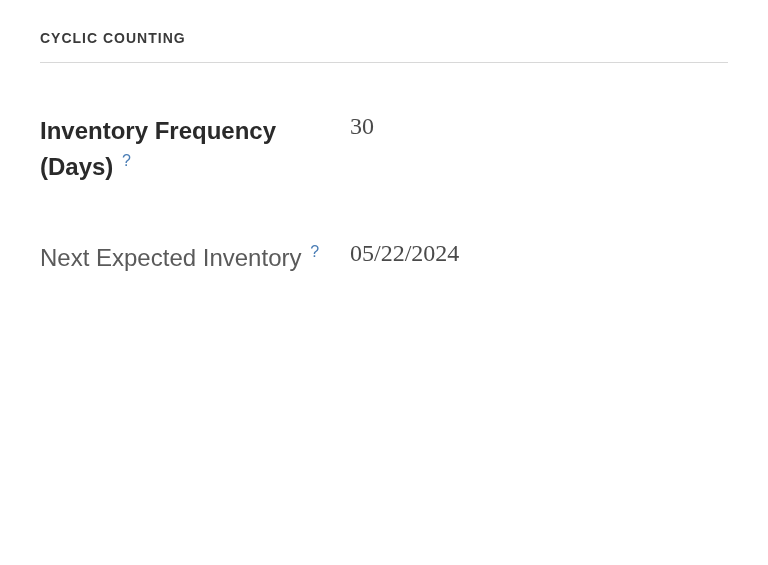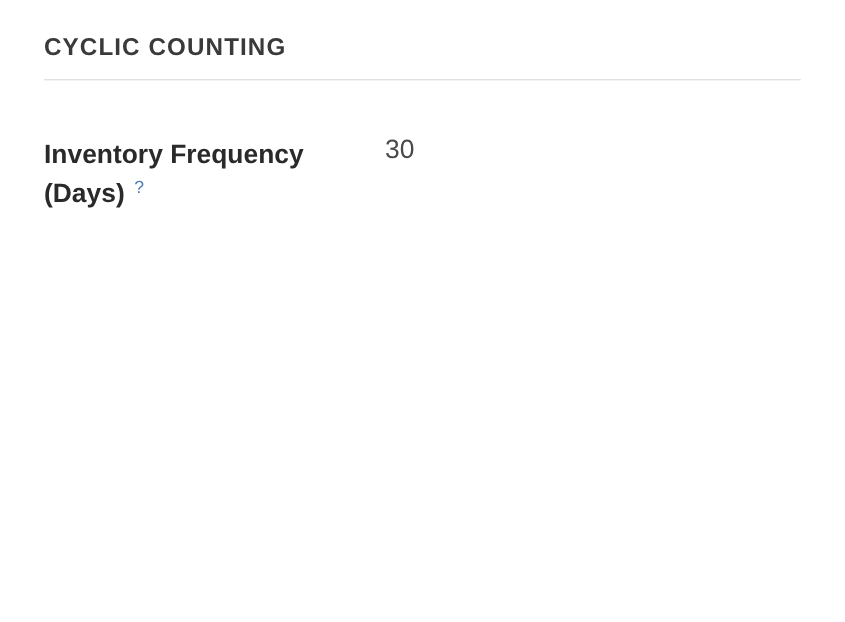--- a/index.html
+++ b/index.html
@@ -8,21 +8,21 @@
       padding: 0;
     }
     body {
       font-family: -apple-system, BlinkMacSystemFont, "Segoe UI", Arial, sans-serif;
       background: #ffffff;
       width: 768px;
       height: 565px;
       padding: 30px 40px;
     }
     .section-header {
-      font-size: 22px;
+      font-size: 14px;
       font-weight: 700;
       letter-spacing: 1px;
       color: #3a3a3a;
       text-transform: uppercase;
       padding-bottom: 16px;
       border-bottom: 1px solid #d8d8d8;
     }
     .fields {
       margin-top: 50px;
     }
@@ -49,32 +49,40 @@
       vertical-align: super;
       margin-left: 2px;
       cursor: pointer;
       font-weight: 400;
     }
     .field-value {
       font-size: 24px;
       color: #4a4a4a;
       font-weight: 400;
       padding-left: 10px;
+      font-family: Liberation Serif, serif;
     }
   </style>
 </head>
 <body>
 
 <div class="section-header">CYCLIC COUNTING</div>
 
 <div class="fields">
 
   <div class="field-row">
     <div class="field-label bold">
       <span>Inventory Frequency (Days)</span>
       <span class="help-icon">?</span>
     </div>
     <div class="field-value">30</div>
   </div>
 
 
+  <div class="field-row">
+    <div class="field-label">
+      <span>Next Expected Inventory</span>
+      <span class="help-icon">?</span>
+    </div>
+    <div class="field-value">05/22/2024</div>
+  </div>
 
 </div>
 
 </body></html>

